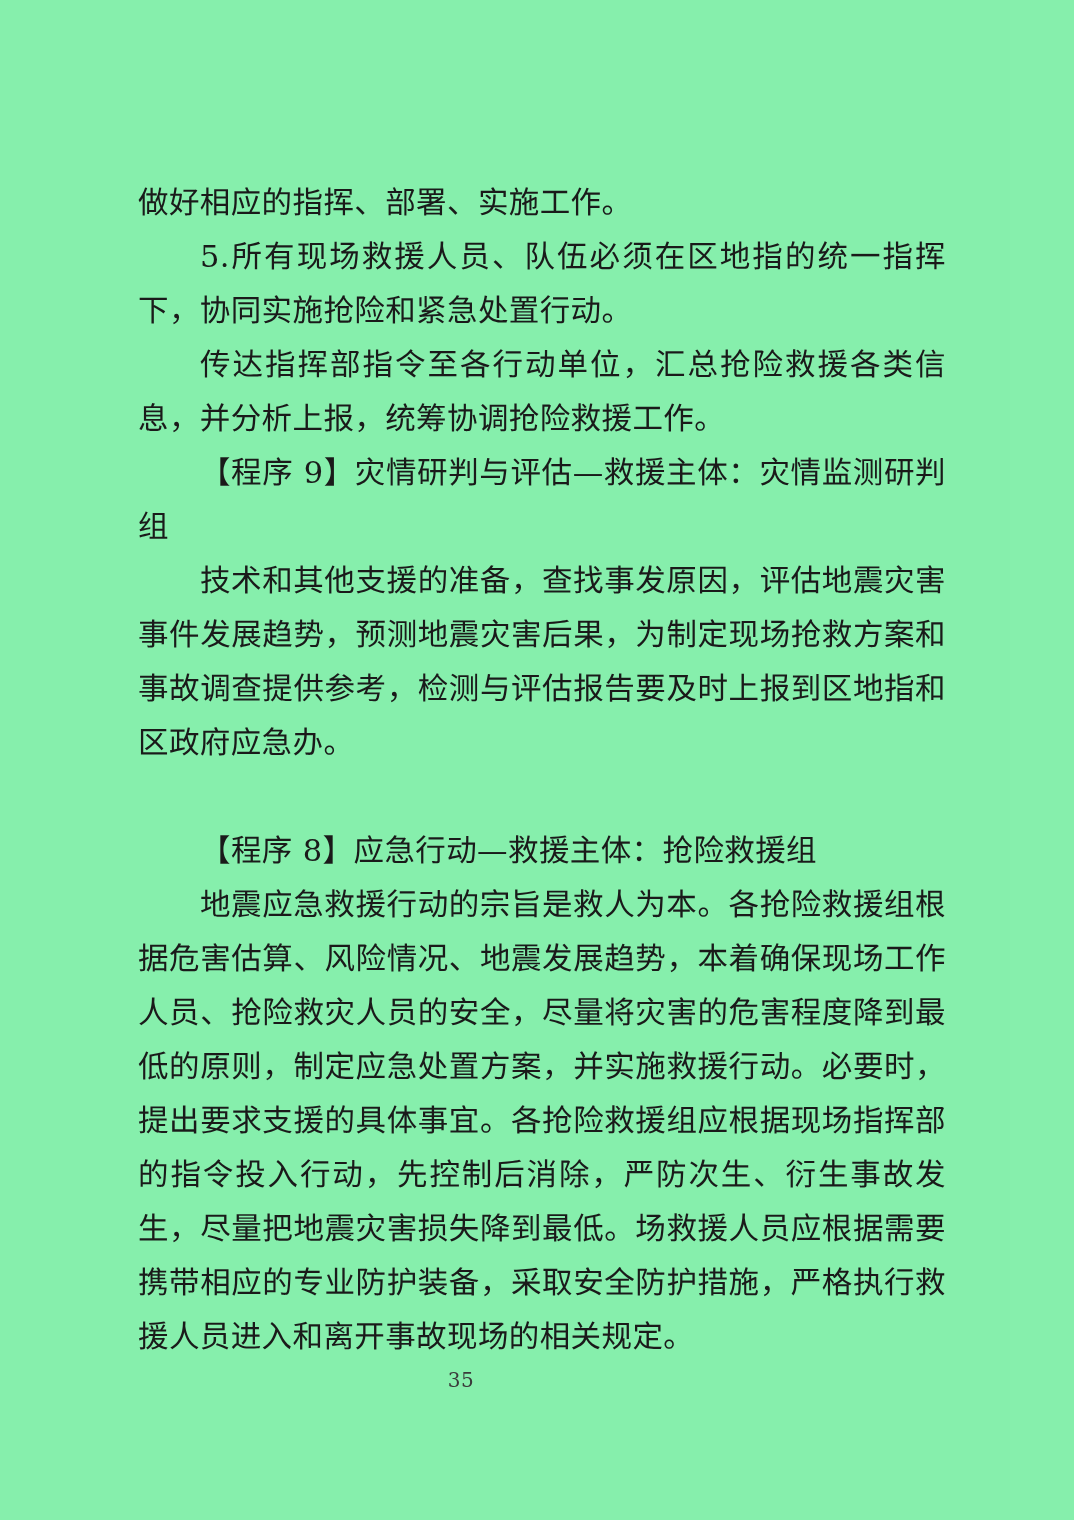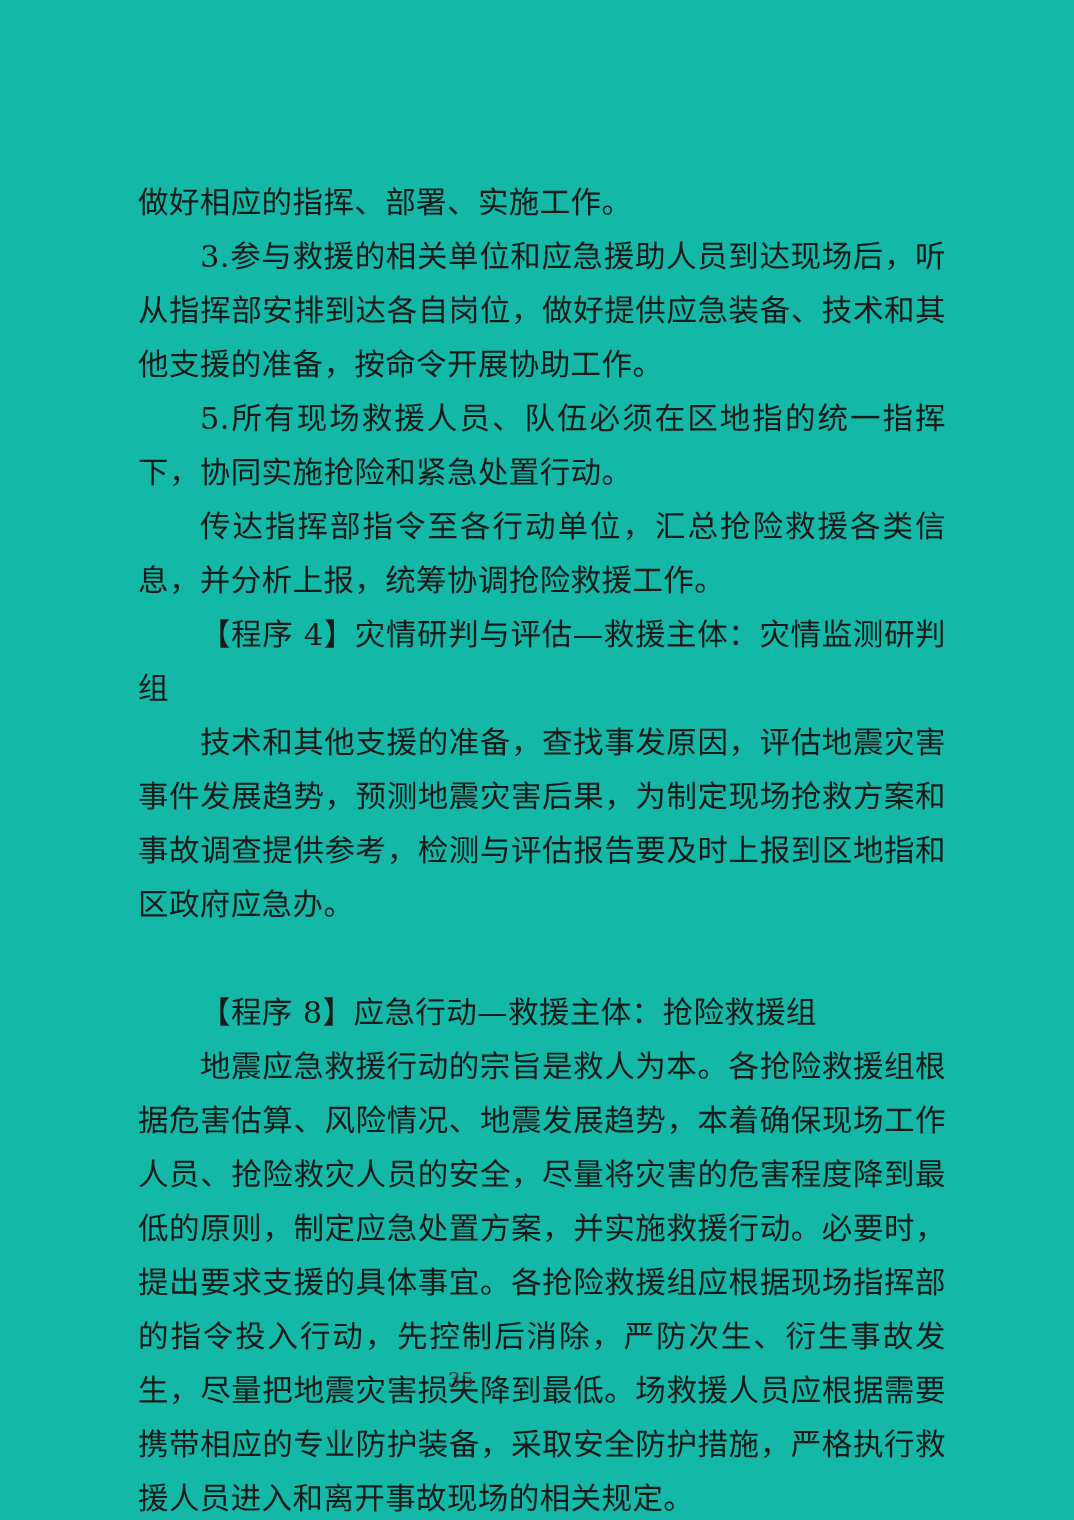--- a/index.html
+++ b/index.html
@@ -5,21 +5,21 @@
 <style>
   html, body {
     margin: 0;
     padding: 0;
     background: #ffffff;
   }
   .page {
     position: relative;
     width: 1074px;
     height: 1520px;
-    background: #14b8a6;
+    background: #86efac;
     margin: 0 auto;
     overflow: hidden;
     box-sizing: border-box;
   }
   .text-column {
     position: absolute;
     left: 138px;
     top: 176px;
     width: 808px;
   }
@@ -59,28 +59,27 @@
 </style>
 </head>
 <body>
 
 <div class="page">
 
   <div class="text-column">
 
     <p class="para noindent">做好相应的指挥、部署、实施工作。</p>
 
-    <p class="para indent">3.参与救援的相关单位和应急援助人员到达现场后，听从指挥部安排到达各自岗位，做好提供应急装备、技术和其他支援的准备，按命令开展协助工作。</p>
 
     <p class="para indent">5.所有现场救援人员、队伍必须在区地指的统一指挥下，协同实施抢险和紧急处置行动。</p>
 
 
     <p class="para indent">传达指挥部指令至各行动单位，汇总抢险救援各类信息，并分析上报，统筹协调抢险救援工作。</p>
 
-    <p class="para indent">【程序 4】灾情研判与评估—救援主体：灾情监测研判组</p>
+    <p class="para indent">【程序 9】灾情研判与评估—救援主体：灾情监测研判组</p>
 
     <p class="para indent">技术和其他支援的准备，查找事发原因，评估地震灾害事件发展趋势，预测地震灾害后果，为制定现场抢救方案和事故调查提供参考，检测与评估报告要及时上报到区地指和区政府应急办。</p>
 
     <div class="spacer-line"></div>
 
     <p class="para indent">【程序 8】应急行动—救援主体：抢险救援组</p>
 
     <p class="para indent">地震应急救援行动的宗旨是救人为本。各抢险救援组根据危害估算、风险情况、地震发展趋势，本着确保现场工作人员、抢险救灾人员的安全，尽量将灾害的危害程度降到最低的原则，制定应急处置方案，并实施救援行动。必要时，提出要求支援的具体事宜。各抢险救援组应根据现场指挥部的指令投入行动，先控制后消除，严防次生、衍生事故发生，尽量把地震灾害损失降到最低。场救援人员应根据需要携带相应的专业防护装备，采取安全防护措施，严格执行救援人员进入和离开事故现场的相关规定。</p>
 
   </div>

